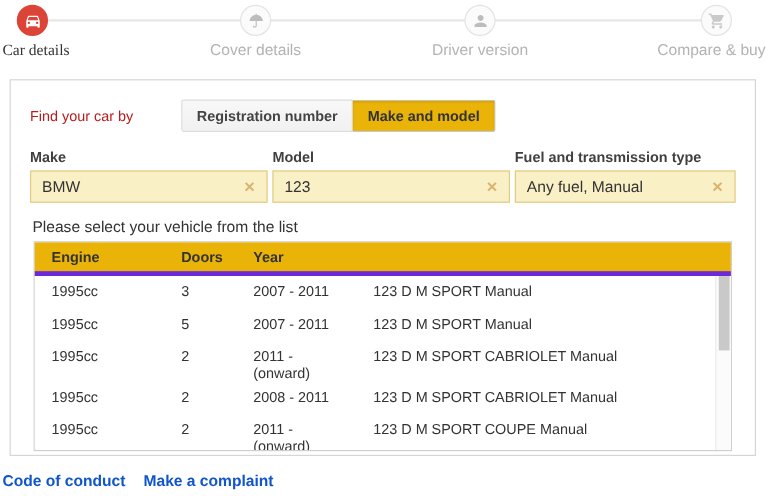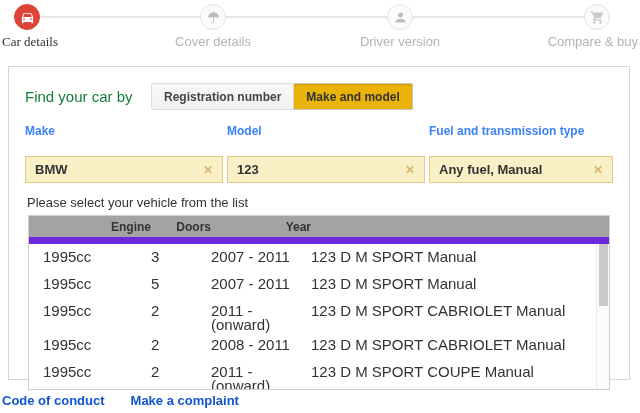--- a/index.html
+++ b/index.html
@@ -29,81 +29,81 @@
   .l2 { left: 213px; transform: translateX(-50%); }
   .l3 { left: 400px; transform: translateX(-50%); }
   .l4 { right: 2px; }
 
   
   .panel {
     position: absolute; left: 8px; top: 66px; width: 622px; height: 314px;
     background: #fff; border: 1px solid #d6d6d6;
   }
   .panel-header { display: flex; align-items: center; padding: 16px 16px 0 16px; }
-  .panel-title { font-size: 15px; color: #15803d; font-weight: normal; width: 126px; }
+  .panel-title { font-size: 12px; color: #b91c1c; font-weight: normal; width: 126px; }
   .toggle-group { display: flex; }
   .toggle-btn {
     height: 27px; padding: 0 12px; font-size: 12px; font-weight: bold; color: #444;
     background: linear-gradient(#f8f8f8, #f1f1f1);
     border: 1px solid #dcdcdc; cursor: pointer;
     font-family: "Liberation Sans", sans-serif;
     border-radius: 2px 0 0 2px;
   }
   .toggle-btn + .toggle-btn { border-left: none; border-radius: 0 2px 2px 0; }
   .toggle-btn.selected {
     background: #eab308; border-color: #c6c6c6; color: #333;
     box-shadow: inset 0 1px 2px rgba(0,0,0,0.12);
   }
 
   
   .fields-row { display: flex; gap: 4px; padding: 14px 16px 0 16px; }
   .field { display: flex; flex-direction: column; }
   .field.f-make, .field.f-model { width: 198px; }
   .field.f-fuel { flex: 1; }
-  .field-label { font-size: 12px; font-weight: bold; color: #3b82f6; margin-bottom: 18px; }
+  .field-label { font-size: 12px; font-weight: bold; color: #404040; margin-bottom: 4px; }
   .field-box {
     height: 27px; display: flex; align-items: center; padding: 0 9px;
     background: var(--field-bg, #FAF0C5); border: 1px solid var(--field-border, #E2CB84);
   }
-  .field-value { font-size: 13px; font-weight: bold; color: #333; }
+  .field-value { font-size: 13px; font-weight: normal; color: #333; }
   .clear-x {
     margin-left: auto; font-size: 12px; font-weight: bold; color: #d9b470;
     cursor: pointer; line-height: 1;
   }
 
   
   .prompt { margin: 12px 16px 5px 18px; font-size: 13px; color: #333; }
 
   
   .vehicle-table { margin: 0 19px; border: 1px solid #cfcfcf; }
   .thead {
     display: flex; height: 28px; align-items: center;
-    background: #a3a3a3; border-bottom: 7px solid #6d28d9;
-    font-size: 12px; font-weight: bold; color: #333; text-align: right;
+    background: #eab308; border-bottom: 4px solid #6d28d9;
+    font-size: 12px; font-weight: bold; color: #333;
   }
   .tbody { position: relative; height: 145px; overflow: hidden; background: #fff; }
   .tr { display: flex; padding: 6px 0 7px 0; cursor: pointer; }
   .tr.tall { padding-bottom: 0; }
-  .td, .th { font-size: 15px; line-height: 14px; color: #333; }
+  .td, .th { font-size: 12px; line-height: 14px; color: #333; }
   .th { font-size: 12px; }
   .col-engine { width: 122px; padding-left: 14px; }
   .col-doors  { width: 60px; }
   .col-year   { width: 100px; }
   .col-trim   { flex: 1; padding-right: 20px; }
   .year2 { line-height: 12px; }
   .year2:empty { display: none; }
 
   .scrollbar {
     position: absolute; right: 0; top: 0; width: 13px; height: 100%;
     background: #fbfbfb; border-left: 1px solid #ebebeb;
   }
   .scroll-thumb { position: absolute; top: 0; left: 2px; width: 9px; height: 62px; background: #c9c9c9; }
 
   
-  .footer { position: absolute; left: 2px; top: 393px; display: flex; gap: 26px; }
+  .footer { position: absolute; left: 2px; top: 393px; display: flex; gap: 15px; }
   .footer a {
     font-size: 13px; font-weight: bold; color: var(--link-blue, #1155CC);
     text-decoration: none; cursor: pointer;
   }
 </style>
 </head>
 <body>
 
 <div class="stepper">
   <div class="step-line"></div>

